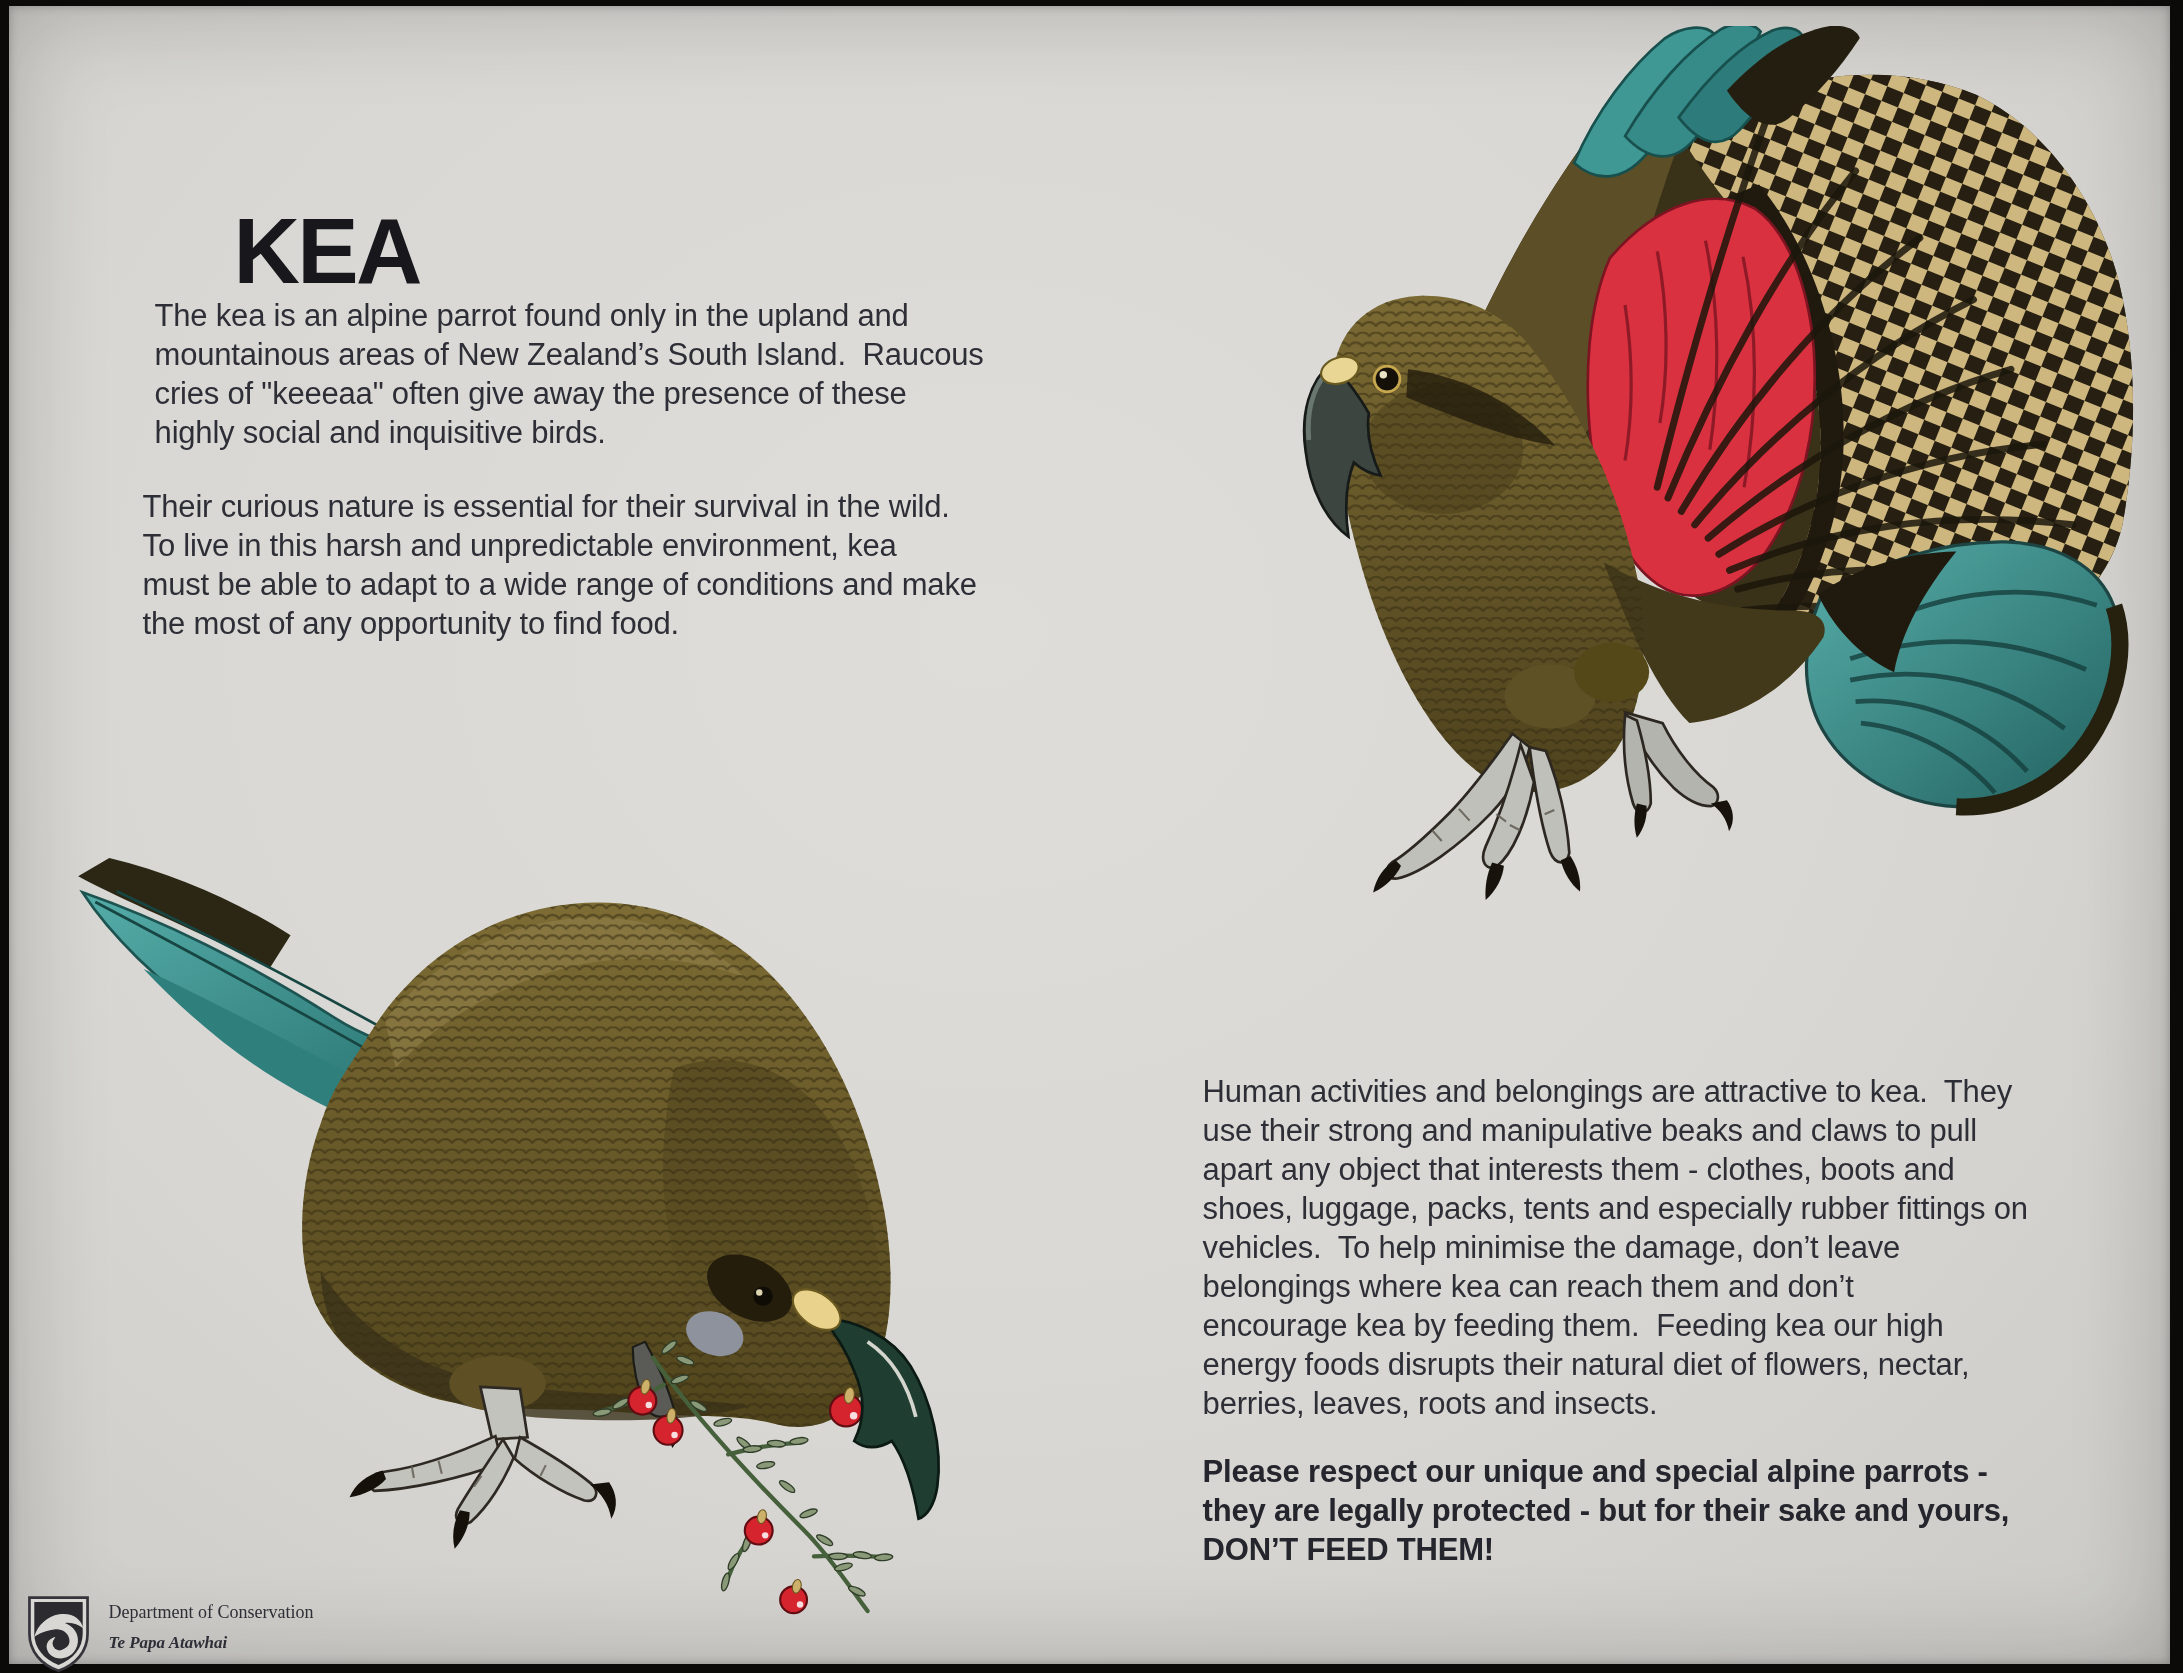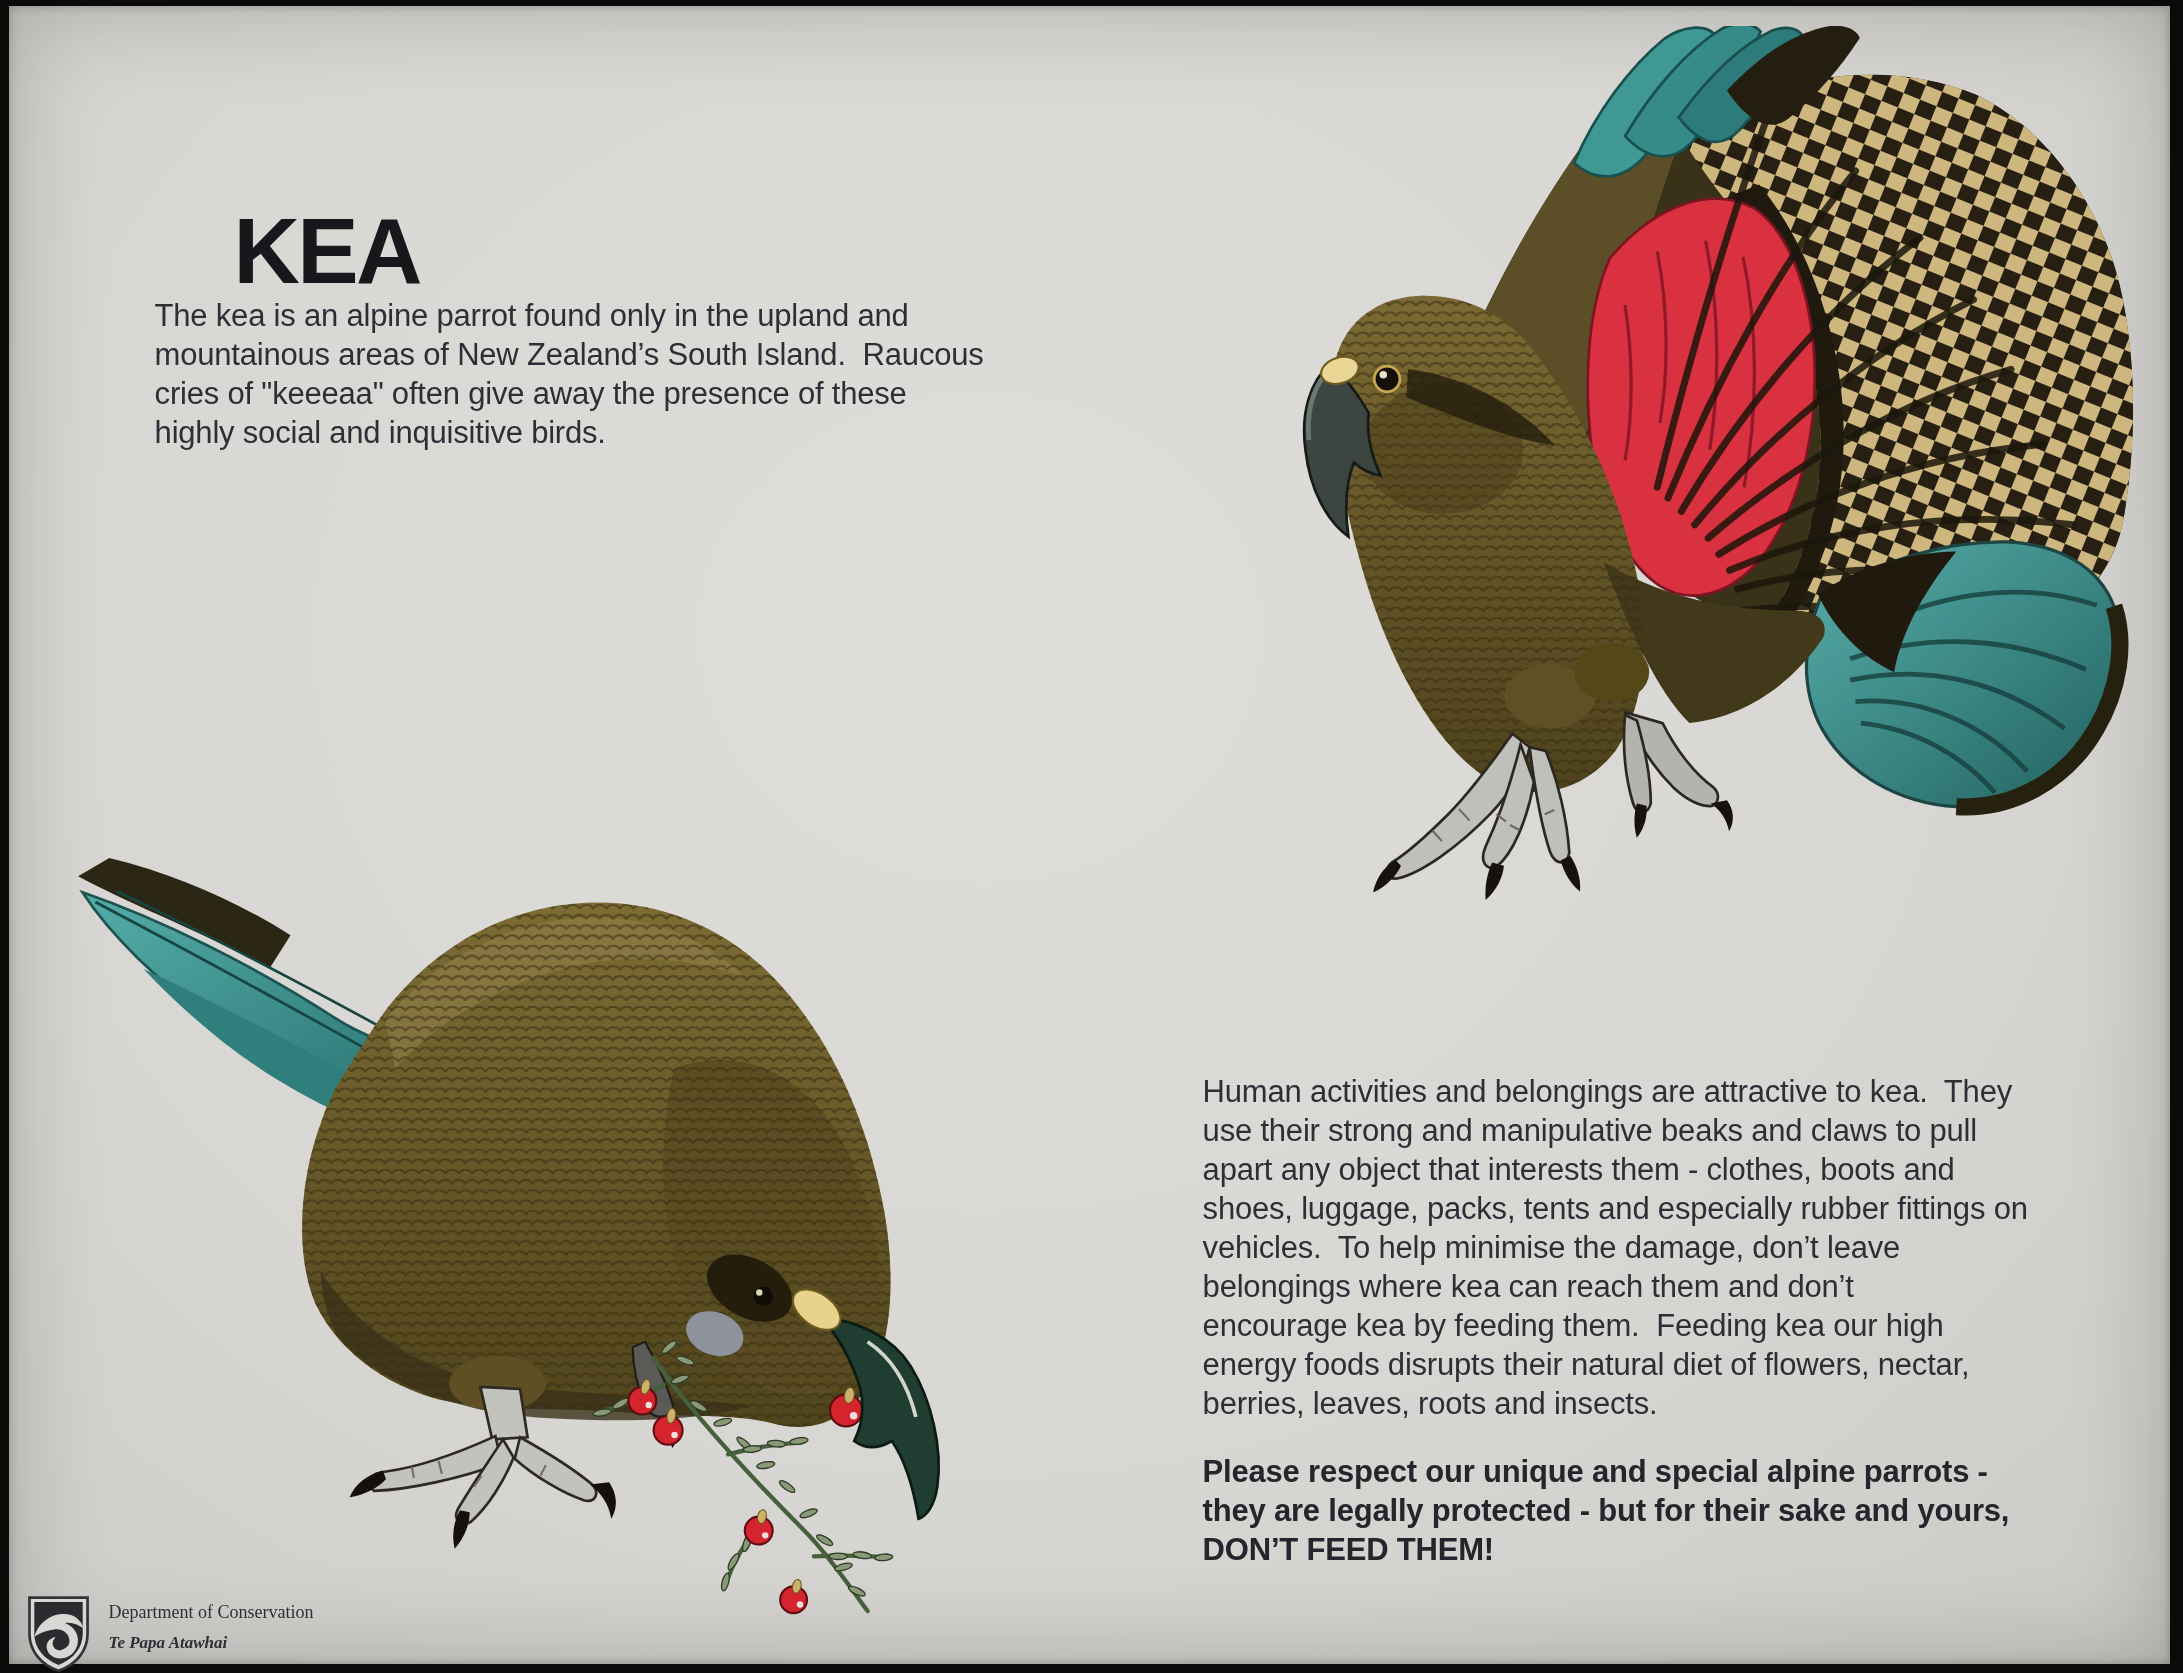--- a/index.html
+++ b/index.html
@@ -28,20 +28,24 @@
 
 <div id="photo">
   <div id="sign">
 
     <div class="title">KEA</div>
 
     <div class="para" id="para-intro">The kea is an alpine parrot found only in the upland and
 mountainous areas of New Zealand’s South Island.  Raucous
 cries of "keeeaa" often give away the presence of these
 highly social and inquisitive birds.</div>
+    <div class="para" id="para-nature">Their curious nature is essential for their survival in the wild.
+To live in this harsh and unpredictable environment, kea
+must be able to adapt to a wide range of conditions and make
+the most of any opportunity to find food.</div>
     <div class="para" id="para-human">Human activities and belongings are attractive to kea.  They
 use their strong and manipulative beaks and claws to pull
 apart any object that interests them - clothes, boots and
 shoes, luggage, packs, tents and especially rubber fittings on
 vehicles.  To help minimise the damage, don’t leave
 belongings where kea can reach them and don’t
 encourage kea by feeding them.  Feeding kea our high
 energy foods disrupts their natural diet of flowers, nectar,
 berries, leaves, roots and insects.</div>
     <div class="para" id="para-warning">Please respect our unique and special alpine parrots -

